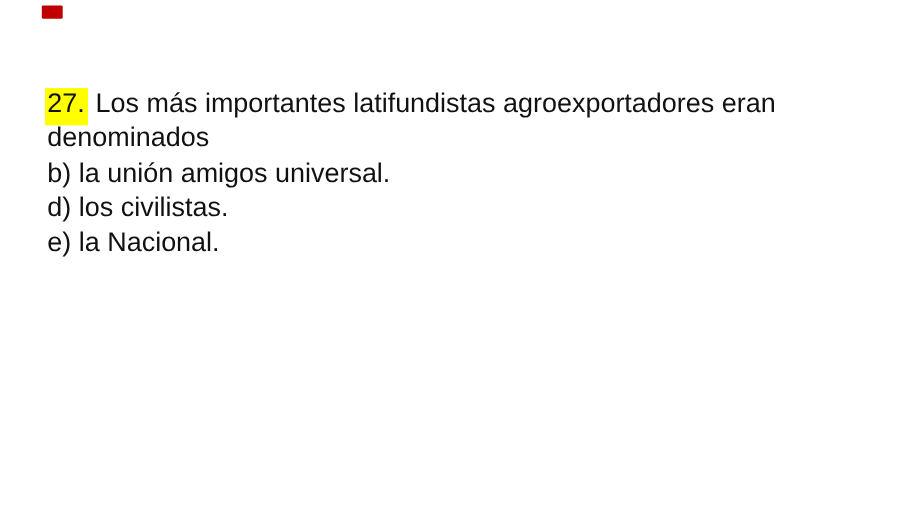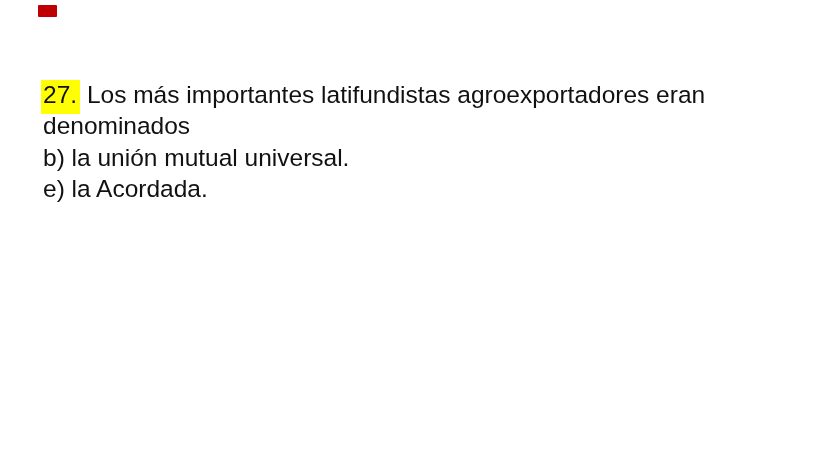--- a/index.html
+++ b/index.html
@@ -48,20 +48,21 @@
 
 <div class="slide">
 
   <div class="red-marker"></div>
 
   <div class="content">
 
     <div class="stem"><span class="hl">27.</span> <span>Los más importantes latifundistas agroexportadores eran denominados</span></div>
 
 
-    <div class="option"><span>b) la unión mutual universal.</span></div>
+    <div class="option"><span>b) la unión amigos universal.</span></div>
 
 
+    <div class="option"><span>d) los civilistas.</span></div>
 
-    <div class="option"><span>e) la Acordada.</span></div>
+    <div class="option"><span>e) la Nacional.</span></div>
 
   </div>
 </div>
 
 </body></html>

